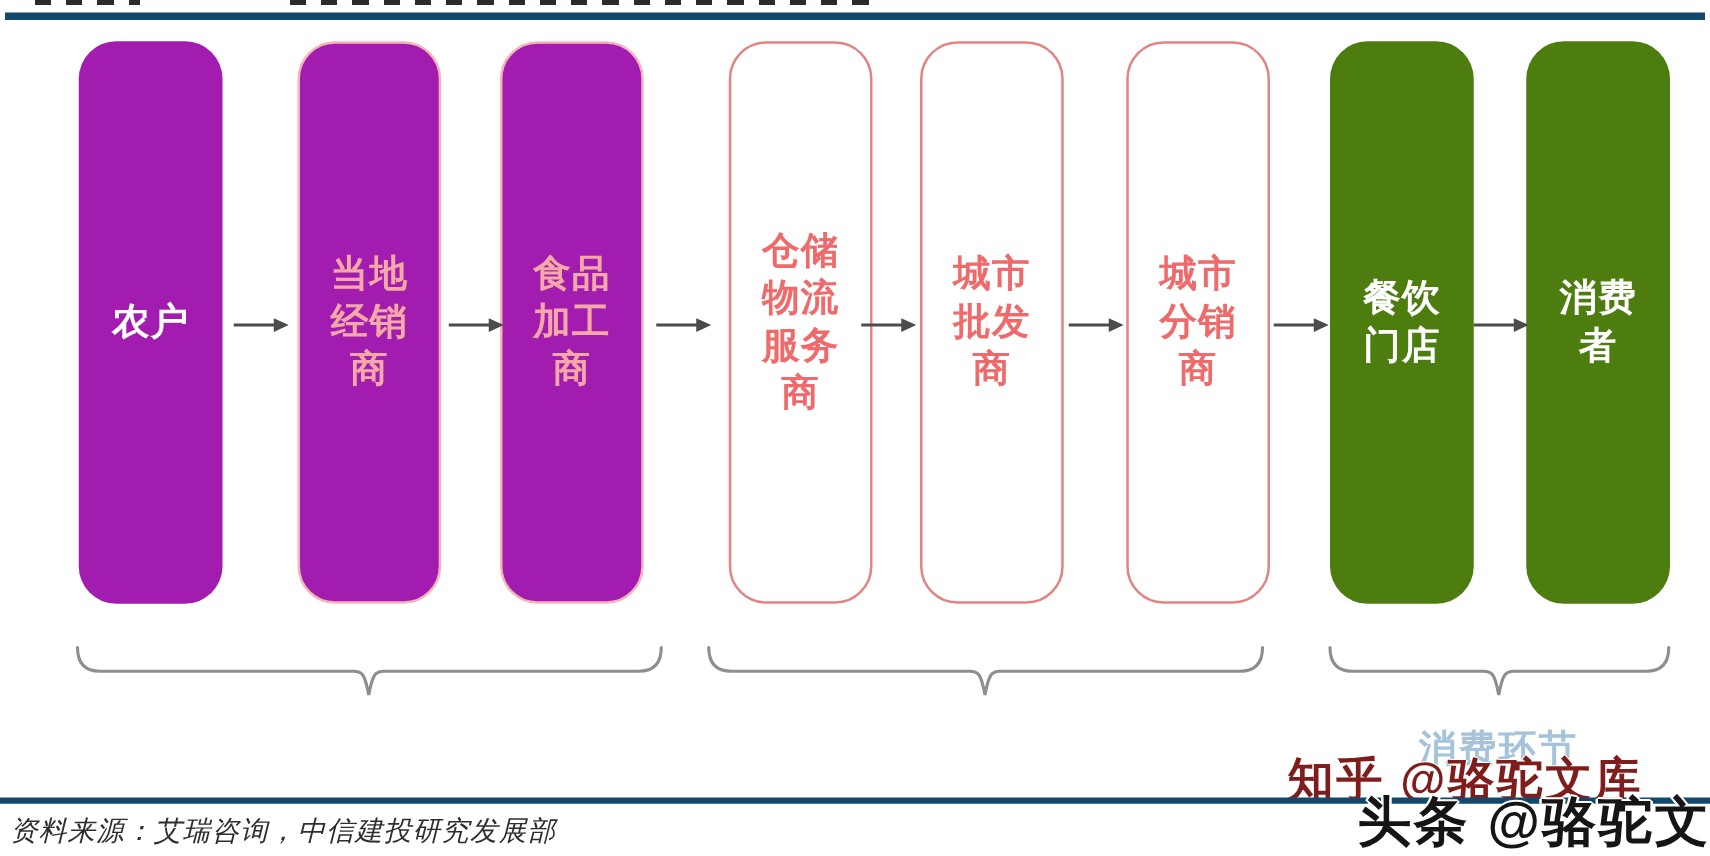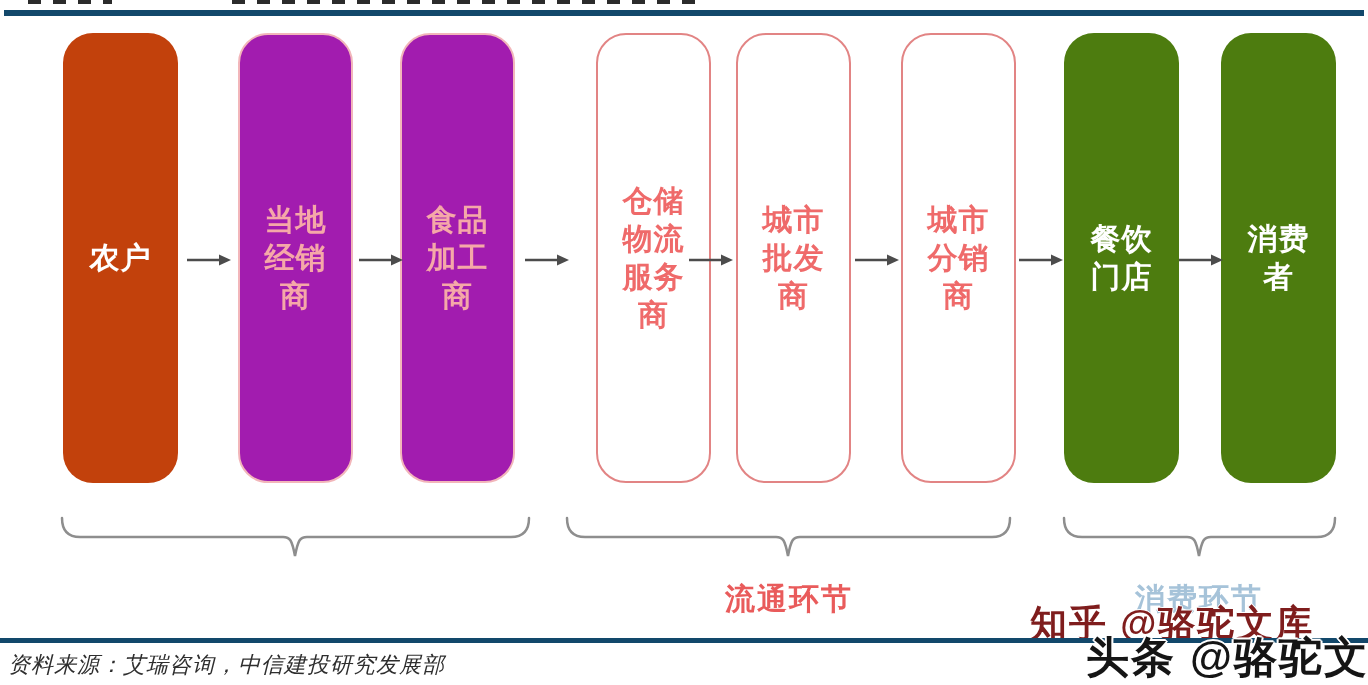--- a/index.html
+++ b/index.html
@@ -17,21 +17,21 @@
   .rule.top{left:4px;top:10px;width:1360px;height:6px;}
   .rule.bottom{left:0;top:638px;width:1368px;height:5px;}
   
   .node{
     position:absolute;top:33px;width:115px;height:450px;border-radius:30px;
     display:flex;align-items:center;justify-content:center;
     text-align:center;white-space:pre-line;
     font-size:30px;line-height:38px;font-weight:700;letter-spacing:1px;
     box-sizing:border-box;
   }
-  .pink-filled{background:#c2410c;color:#ffffff;}
+  .pink-filled{background:#a21caf;color:#ffffff;}
   .pink-outline{background:#a21caf;border:2px solid #f2b6ba;color:#f5a8a8;}
   .red-outline{background:#ffffff;border:2px solid #e28484;color:#ef6a6a;}
   .blue-filled{background:#4d7c0f;color:#ffffff;}
   
   .arrow{position:absolute;top:254px;}
   .brace{position:absolute;top:515px;}
   
   .group-label{
     position:absolute;top:579px;transform:translateX(-50%);
     font-size:30px;font-weight:700;letter-spacing:2px;white-space:nowrap;
@@ -67,21 +67,21 @@
 
   <div class="rule top"></div>
 
   <div class="node pink-filled" style="left:63px"><span>农户</span></div>
   <div class="node pink-outline" style="left:238px"><span>当地
 经销
 商</span></div>
   <div class="node pink-outline" style="left:400px"><span>食品
 加工
 商</span></div>
-  <div class="node red-outline" style="left:596px"><span>仓储
+  <div class="node red-outline" style="left:583px"><span>仓储
 物流
 服务
 商</span></div>
   <div class="node red-outline" style="left:736px"><span>城市
 批发
 商</span></div>
   <div class="node red-outline" style="left:901px"><span>城市
 分销
 商</span></div>
   <div class="node blue-filled" style="left:1064px"><span>餐饮
@@ -121,21 +121,20 @@
   <svg class="brace" style="left:60px" width="471" height="46" viewBox="0 0 471 46">
     <path d="M2,3 C2,16 8,22 20,22 L223,22 C230,22 232,25 235,41 C238,25 240,22 247,22 L451,22 C463,22 469,16 469,3" fill="none" stroke="#8e8e8e" stroke-width="2.5" stroke-linecap="round"></path>
   </svg>
   <svg class="brace" style="left:565px" width="447" height="46" viewBox="0 0 447 46">
     <path d="M2,3 C2,16 8,22 20,22 L211,22 C218,22 220,25 223,41 C226,25 228,22 235,22 L427,22 C439,22 445,16 445,3" fill="none" stroke="#8e8e8e" stroke-width="2.5" stroke-linecap="round"></path>
   </svg>
   <svg class="brace" style="left:1062px" width="275" height="46" viewBox="0 0 275 46">
     <path d="M2,3 C2,16 8,22 20,22 L125,22 C132,22 134,25 137,41 C140,25 142,22 149,22 L255,22 C267,22 273,16 273,3" fill="none" stroke="#8e8e8e" stroke-width="2.5" stroke-linecap="round"></path>
   </svg>
 
-  <div class="group-label gl-circulation">流通环节</div>
   <div class="group-label gl-consumption">消费环节</div>
 
   <div class="wm wm-zhihu">知乎 @骆驼文库</div>
 
   <div class="rule bottom"></div>
 
   <div class="wm wm-toutiao">头条 @骆驼文库</div>
 
   <div class="source">资料来源：艾瑞咨询，中信建投研究发展部</div>
 

